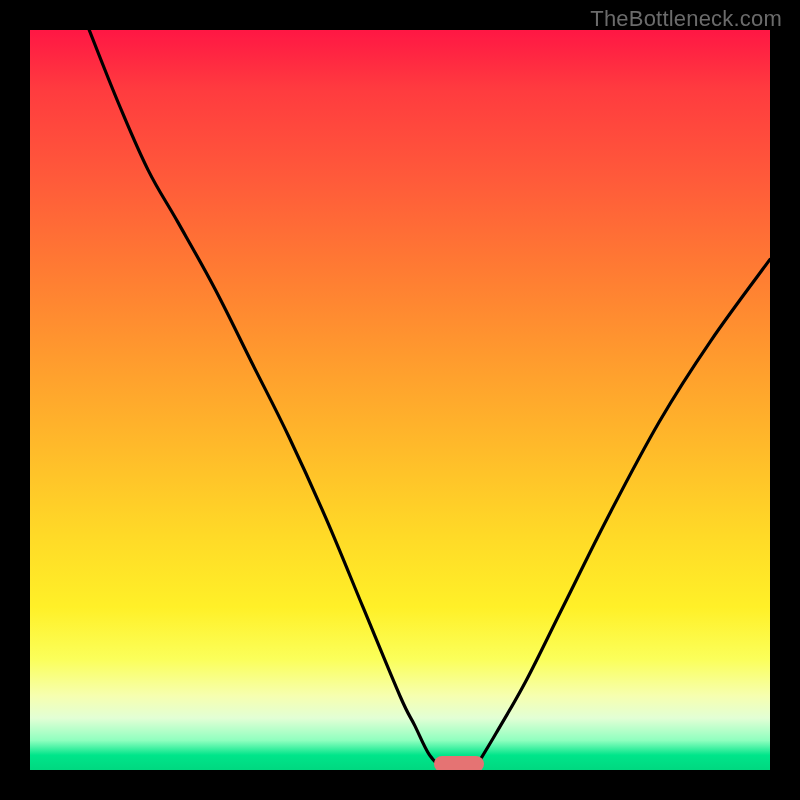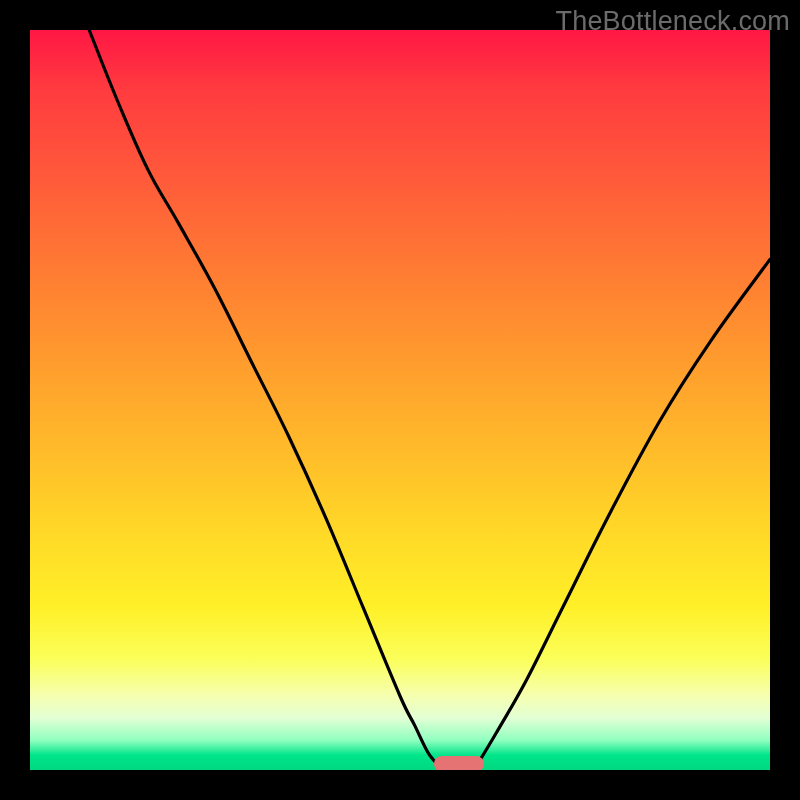--- a/index.html
+++ b/index.html
@@ -13,23 +13,23 @@
   }
   .stage {
     position: relative;
     width: 800px;
     height: 800px;
     background: #000;
   }
   .watermark {
     position: absolute;
     top: 6px;
-    right: 10px;
+    right: 18px;
     color: #6b6b6b;
-    font-size: 27px;
+    font-size: 22px;
     font-weight: 400;
     letter-spacing: 0.2px;
     z-index: 10;
   }
   .plot {
     position: absolute;
     left: 30px;
     top: 30px;
     width: 740px;
     height: 740px;

